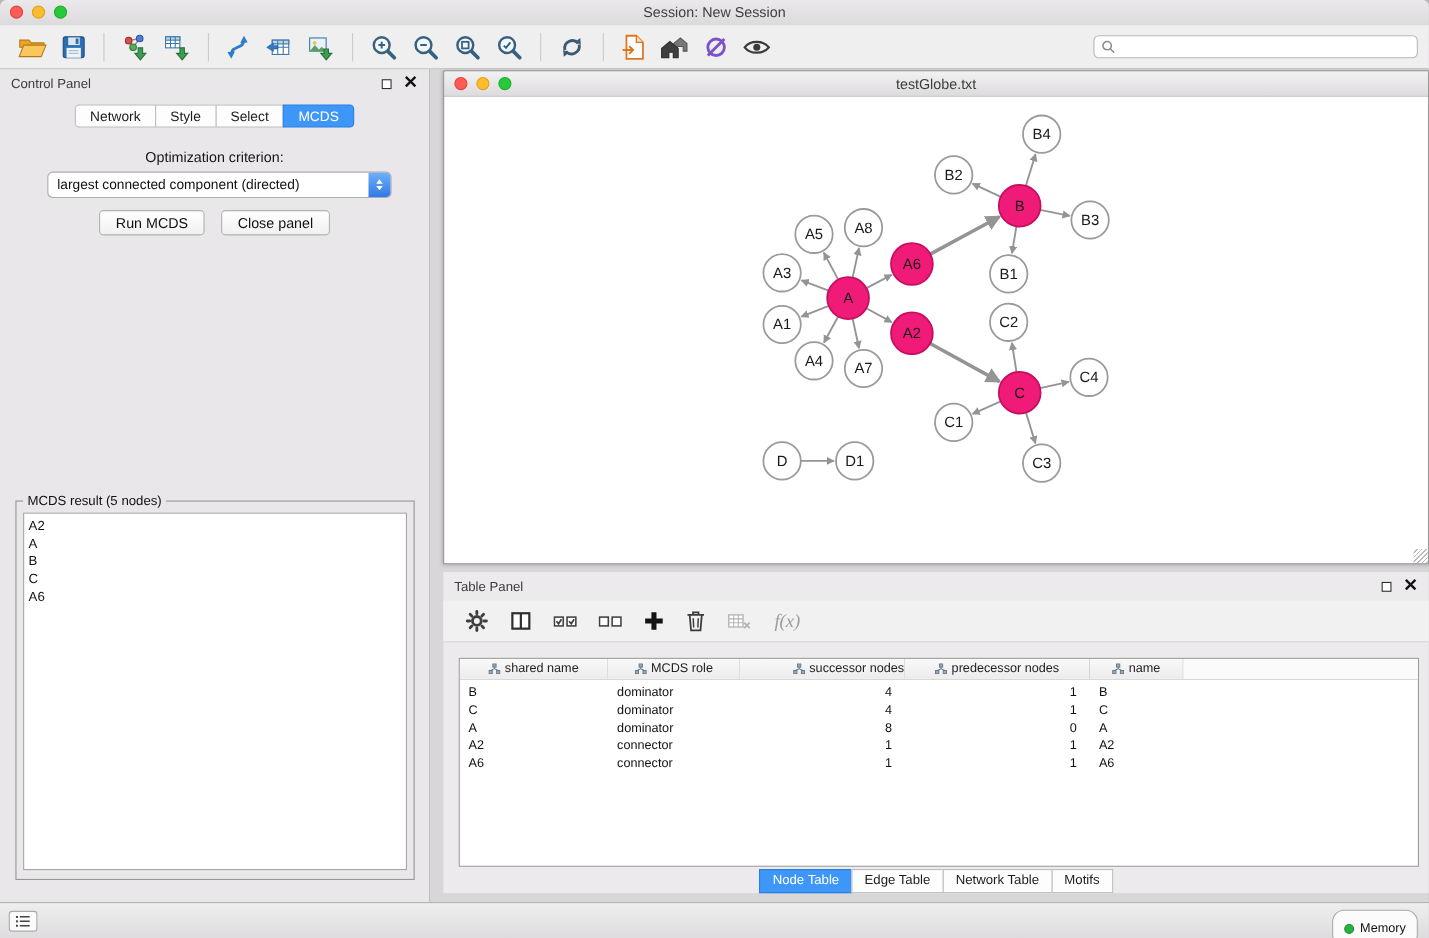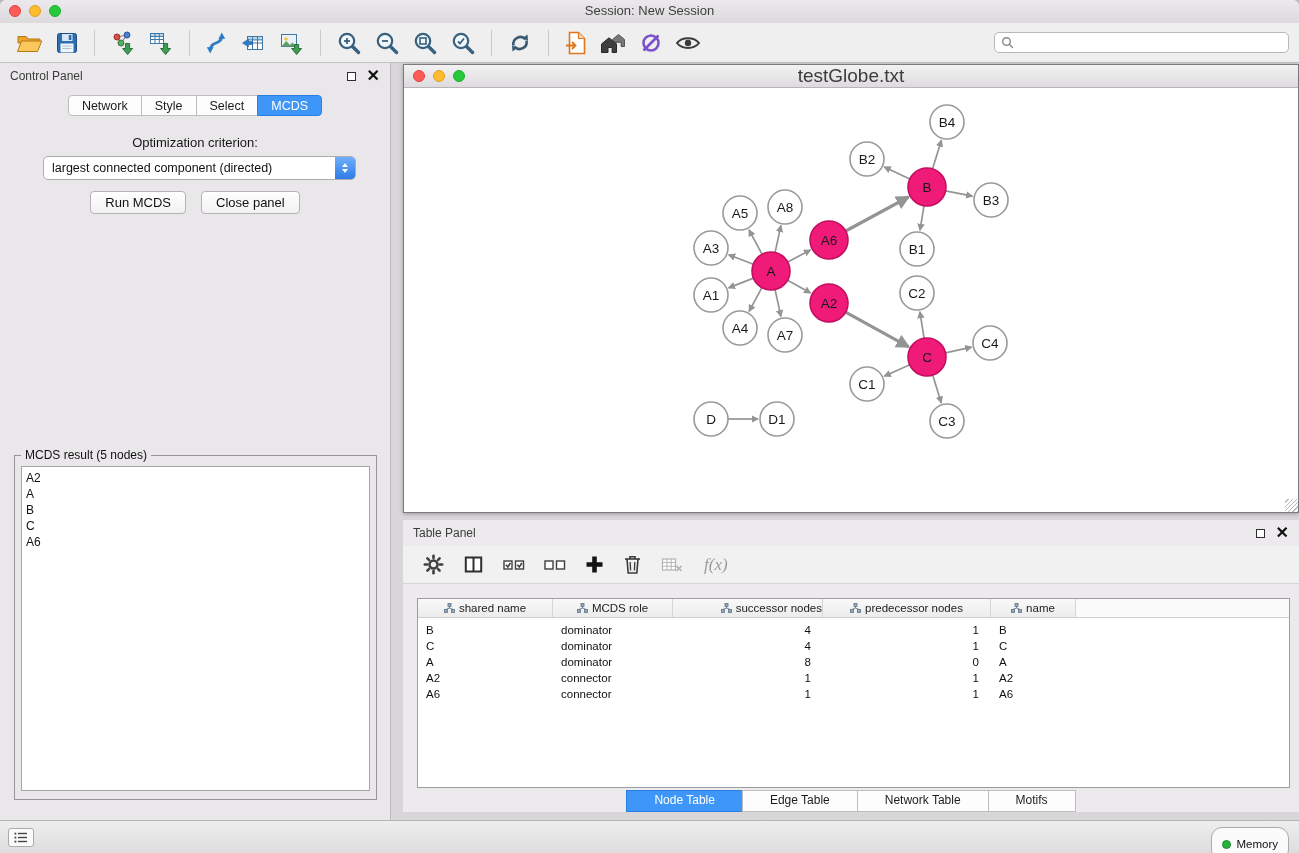--- a/index.html
+++ b/index.html
@@ -42,41 +42,41 @@
   .cp-buttons{position:absolute;top:128px;width:100%;display:flex;justify-content:center;gap:15px;}
   .btn{height:23px;padding:0 14px;font-size:13px;font-family:inherit;background:linear-gradient(#ffffff,#f2f1f2);border:1px solid #b4b2b4;border-radius:4px;color:#111;cursor:pointer;}
   .result-box{position:absolute;left:14px;top:392px;width:363px;height:345px;border:1px solid #979797;}
   .legend{position:absolute;top:-8px;left:6px;background:#e9e7e9;padding:0 4px;font-size:12px;color:#111;}
   .result-list{position:absolute;left:6px;top:10px;right:6px;bottom:8px;background:#fff;border:1px solid #a5a5a5;font-size:12px;color:#111;padding:3px 0 0 4px;overflow:hidden;}
   .mcds-item{line-height:16px;cursor:default;}
 
   
   #right-area{position:absolute;left:391px;top:63px;width:908px;height:757px;}
   #network-window{position:absolute;left:12px;top:1px;width:896px;height:449px;background:#fff;border:1px solid #7c7a7c;box-shadow:0 1px 4px rgba(0,0,0,.28);}
-  .inner-titlebar{position:relative;height:23px;background:linear-gradient(#f3f2f3,#dddbdd);border-bottom:1px solid #b7b5b7;display:flex;align-items:center;justify-content:center;font-size:19px;color:#3c3c3c;}
+  .inner-titlebar{position:relative;height:23px;background:linear-gradient(#f3f2f3,#dddbdd);border-bottom:1px solid #b7b5b7;display:flex;align-items:center;justify-content:center;font-size:13px;color:#3c3c3c;}
   .itl-lights{position:absolute;left:9px;top:5px;display:flex;gap:8px;}
   .net-content{position:relative;height:424px;background:#fff;overflow:hidden;}
   #graph-svg text{font-family:"Liberation Sans",sans-serif;}
   .resize-corner{position:absolute;right:0;bottom:0;width:13px;height:13px;background:repeating-linear-gradient(135deg,transparent,transparent 2px,#b9b9b9 2px,#b9b9b9 3px);cursor:nwse-resize;}
 
   
   #table-panel{position:absolute;left:12px;top:457px;width:896px;height:292px;background:#eceaec;}
   .tp-toolbar{position:absolute;left:0;top:26px;width:100%;height:38px;display:flex;align-items:center;padding-left:18px;gap:15px;border-bottom:1px solid #d6d4d6;background:#f2f1f2;}
   .tp-btn{background:none;border:none;padding:2px;display:flex;align-items:center;cursor:pointer;}
   .fx-label{font-size:17px;font-style:italic;font-family:"Liberation Serif",serif;color:#9c9c9c;margin-left:2px;}
   .tp-table{position:absolute;left:14px;top:78px;width:873px;height:190px;background:#fff;border:1px solid #9d9d9d;overflow:hidden;}
   .thead{display:flex;height:19px;border-bottom:1px solid #cfcfcf;}
   .th{display:flex;align-items:center;justify-content:center;gap:4px;font-size:11.5px;color:#222;border-right:1px solid #d6d6d6;background:linear-gradient(#f9f9f9,#ececec);cursor:pointer;}
   .th-filler{flex:1;border-right:none;background:#fbfbfb;cursor:default;}
   .tbody{padding-top:4px;}
   .trow{display:flex;height:16px;align-items:center;cursor:default;}
   .td{font-size:11.5px;color:#111;padding:0 8px;white-space:nowrap;overflow:hidden;}
   .td.right{text-align:right;padding-right:12px;}
   .tp-tabs{position:absolute;left:0;top:270px;width:100%;display:flex;justify-content:center;}
-  .tp-tab{height:22px;line-height:19px;padding:0 27px;font-size:12px;background:#fdfdfd;border:1px solid #bdbdbd;margin-left:-1px;color:#1c1c1c;cursor:pointer;}
+  .tp-tab{height:22px;line-height:19px;padding:0 11px;font-size:12px;background:#fdfdfd;border:1px solid #bdbdbd;margin-left:-1px;color:#1c1c1c;cursor:pointer;}
   .tp-tab:first-child{margin-left:0;}
   .tp-tab.active{background:#3e97f8;border-color:#2a7fe2;color:#fff;}
 
   
   .statusbar{position:absolute;left:0;top:820px;width:100%;height:33px;background:linear-gradient(#efeeef,#dedcde);border-top:1px solid #b5b3b5;}
   .status-left-btn{position:absolute;left:8px;top:7px;width:26px;height:19px;background:#fbfbfb;border:1px solid #ababab;border-radius:3px;display:flex;align-items:center;justify-content:center;padding:0;cursor:pointer;}
   .memory-btn{position:absolute;right:10px;top:6px;height:21px;border:1px solid #ababab;border-radius:11px;background:#fbfbfb;display:flex;align-items:center;gap:5px;padding:16px 10px;font-size:11.5px;color:#111;cursor:pointer;}
   .memory-dot{width:9px;height:9px;border-radius:50%;background:#27b43e;border:1px solid #1b8b2e;}
 </style>
 </head>

